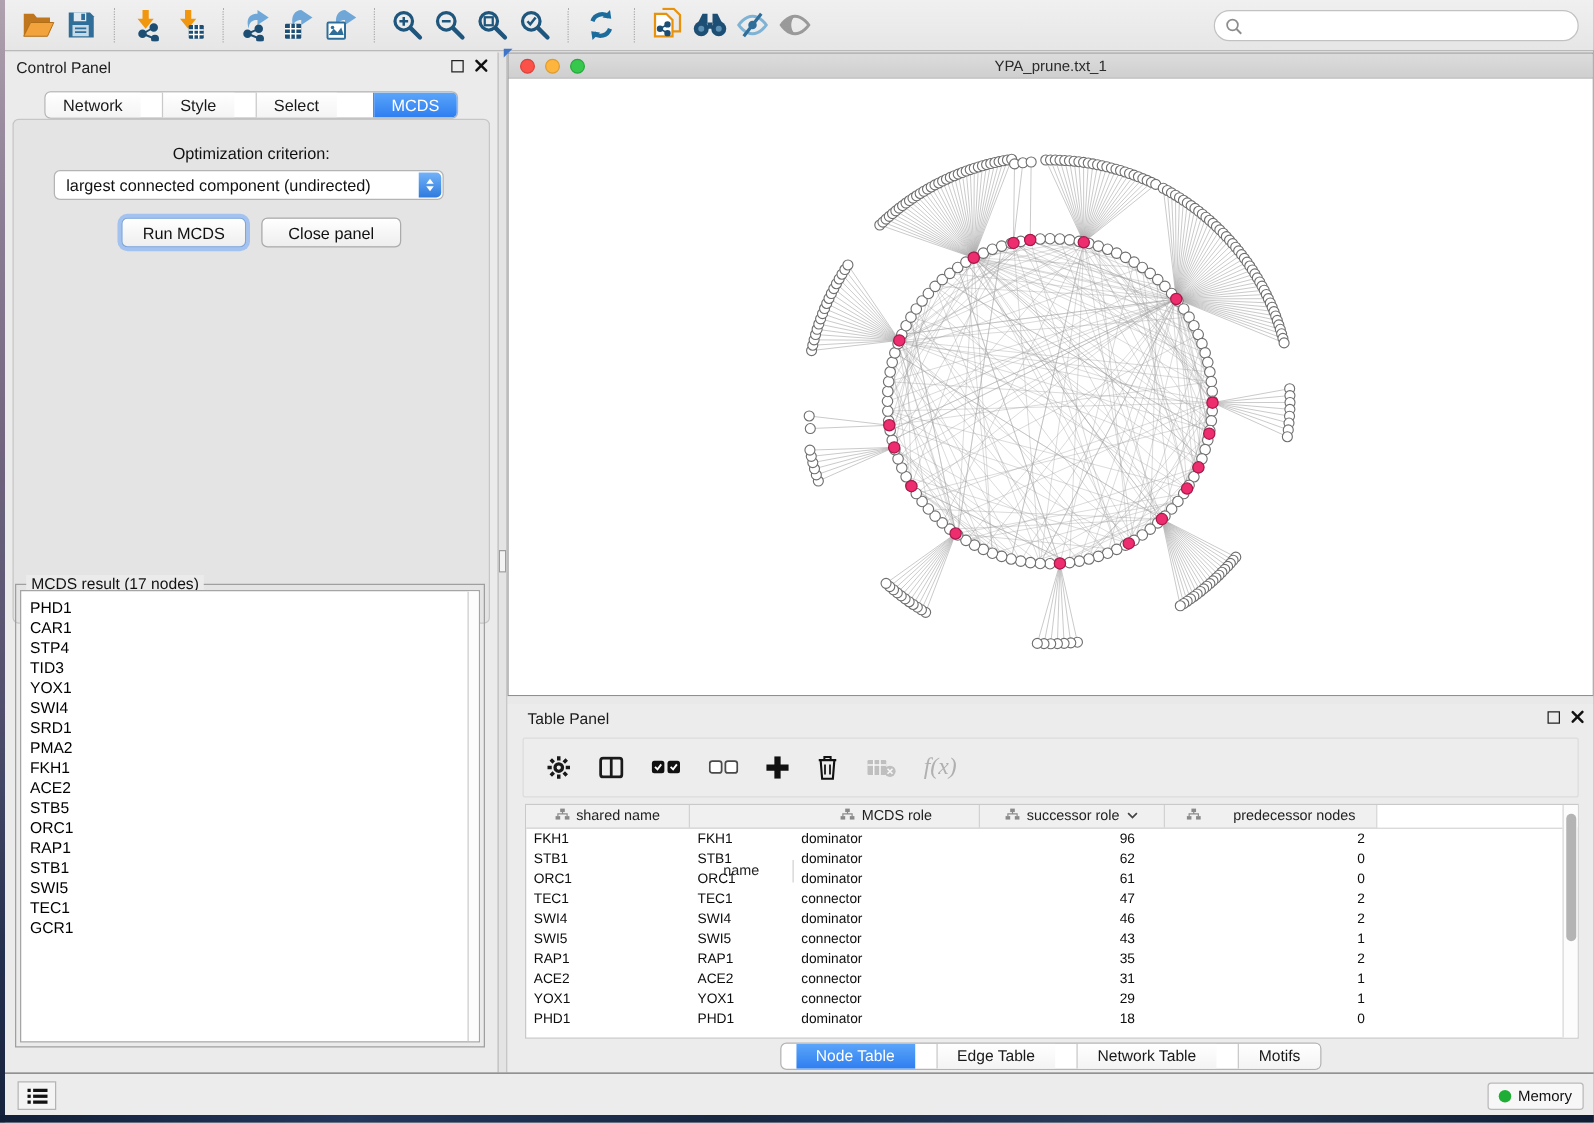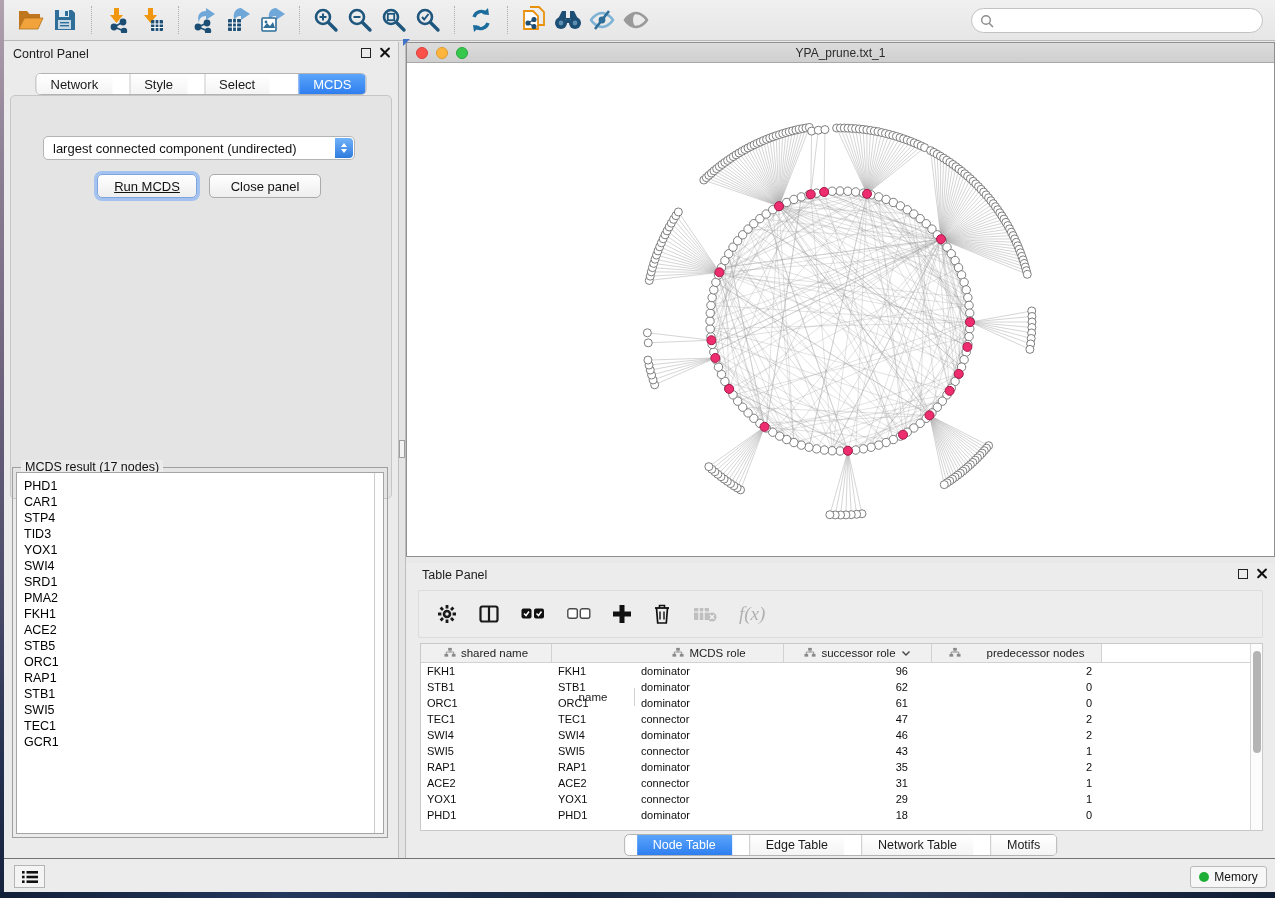--- a/index.html
+++ b/index.html
@@ -53,21 +53,21 @@
   .mac-select { position:absolute; left:32px; top:40px; width:312px; height:24px; background:#fff;
     border:1px solid #b4b4b4; border-radius:5px; font-size:13px; color:#111;
     display:flex; align-items:center; padding-left:9px; }
   .mac-select .spin { position:absolute; right:1px; top:1px; width:18px; height:20px; border-radius:0 4px 4px 0;
     background:linear-gradient(#72b2f9,#2e7bde); display:flex; flex-direction:column; align-items:center; justify-content:center; gap:2px; }
   .spin i { width:0; height:0; border-left:3.5px solid transparent; border-right:3.5px solid transparent; }
   .spin .up { border-bottom:4px solid #fff; } .spin .dn { border-top:4px solid #fff; }
   .mac-btn { position:absolute; top:78px; height:24px; background:linear-gradient(#ffffff,#eeeeee);
     border:1px solid #ababab; border-radius:5px; font-size:13px; color:#111;
     display:flex; align-items:center; justify-content:center; }
-  .btn-run { left:86px; width:100px; border-color:#7ca6dd; box-shadow:0 0 0 3px rgba(110,165,250,.55);text-decoration:underline; }
+  .btn-run { left:86px; width:100px; border-color:#7ca6dd; box-shadow:0 0 0 3px rgba(110,165,250,.55); }
   .btn-close { left:198px; width:112px; }
 
   .mcds-group { position:absolute; left:8px; top:425px; width:376px; height:371px;
     border:1px solid #9f9f9f; }
   .mcds-legend { position:absolute; top:-8px; left:8px; background:#ebebeb; padding:0 4px;
     font-size:12.5px; color:#111; }
   .mcds-list { position:absolute; left:3px; top:4px; right:3px; bottom:3px; background:#fff;
     border:1px solid #a5a5a5; overflow:hidden; }
   .mcds-scroll { position:absolute; right:0; top:0; bottom:0; width:9px; border-left:1px solid #cccccc; background:#fdfdfd; }
   .mcds-item { font-size:12.5px; color:#000; line-height:16px; padding-left:7px; }
@@ -297,20 +297,21 @@
       </span>
     </div>
     <div class="seg cp-tabs" id="cp-tabs">
         <div class="tab">Network</div>
         <div class="tab">Style</div>
         <div class="tab">Select</div>
         <div class="tab active">MCDS</div>
       </div>
 
     <div class="cp-box">
+      <div class="opt-label">Optimization criterion:</div>
       <div class="mac-select">
         <span>largest connected component (undirected)</span>
         <span class="spin">
             <i class="up"></i>
             <i class="dn"></i>
           </span>
       </div>
       <div class="mac-btn btn-run">Run MCDS</div>
       <div class="mac-btn btn-close">Close panel</div>
     </div>

